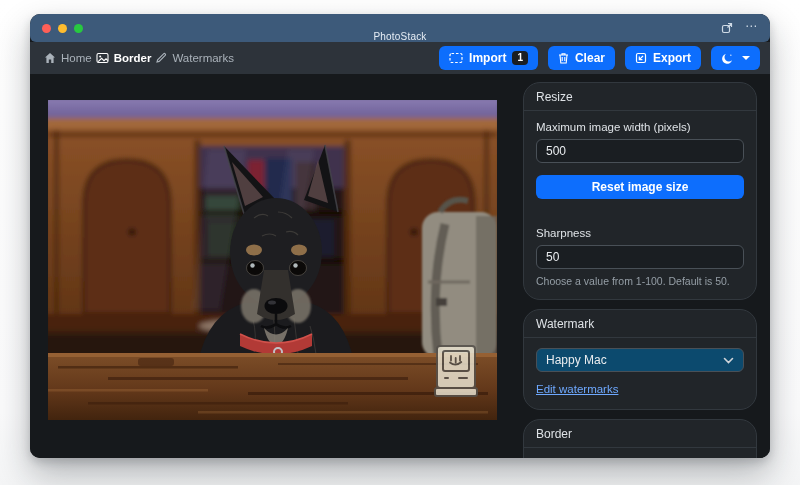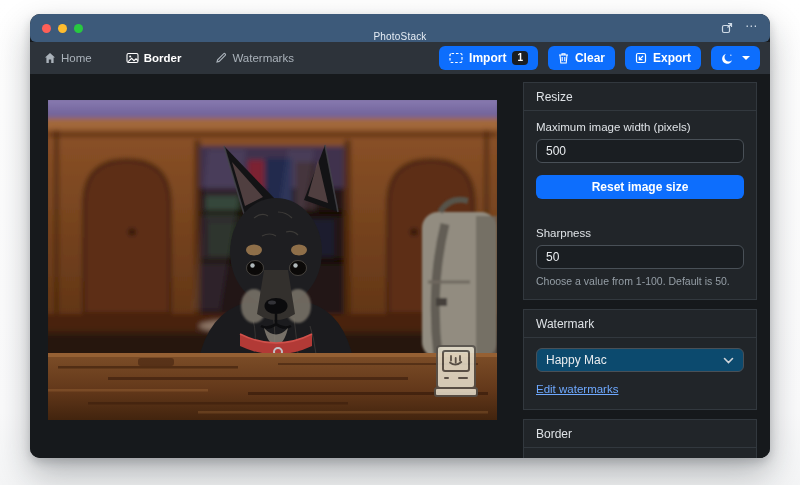--- a/index.html
+++ b/index.html
@@ -21,21 +21,21 @@
   }
   .traffic { position:absolute; left:12px; top:0; height:100%; display:flex; align-items:center; gap:7px; }
   .traffic span { width:9px; height:9px; border-radius:50%; display:block; }
   .window-title { font-size:10px; color:#e6edf5; letter-spacing:.2px; }
   .titlebar-right { position:absolute; right:12px; top:0; height:100%; display:flex; align-items:center; gap:12px; color:#cfdae6; }
   .tb-icon { display:flex; align-items:center; }
   .ellipsis { font-size:12px; letter-spacing:1px; line-height:1; padding-bottom:4px; color:#cfdae6; }
   
   .navbar {
     height:32px; background:#2d333a; display:flex; align-items:center;
-    padding:0 10px 0 14px; gap:34px;
+    padding:0 10px 0 14px; gap:4px;
   }
   .nav-item { display:flex; align-items:center; gap:5px; font-size:11.5px; color:#aab2ba; cursor:default; }
   .nav-item.active { color:#ffffff; font-weight:bold; }
   .nav-item svg { flex:0 0 auto; }
   .nav-actions { margin-left:auto; display:flex; align-items:flex-end; gap:10px; }
   .btn {
     display:flex; align-items:center; gap:6px; height:24px; padding:0 10px;
     background:var(--c-accent,#0d6efd); color:#fff; border:none; border-radius:6px;
     font-size:12px; font-weight:bold; font-family:inherit; cursor:pointer;
   }
@@ -50,21 +50,21 @@
   
   .content { display:flex; height:384px; background:#16191c; }
   .photo-pane { flex:1 1 auto; padding:26px 0 0 18px; }
   .photo-frame { width:449px; height:320px; background:#000; position:relative; }
   .photo-frame svg { display:block; }
   
   .sidebar {
     width:234px; margin:8px 13px 0 26px; display:flex; flex-direction:column; gap:9px;
     overflow:hidden; flex:0 0 auto;
   }
-  .card { background:#212529; border:1px solid #32383e; border-radius:0; flex:0 0 auto; }
+  .card { background:#212529; border:1px solid #32383e; border-radius:17px; flex:0 0 auto; }
   .card-header {
     padding:7px 12px 6px; font-size:12px; color:#dee2e6; border-bottom:1px solid #32383e;
   }
   .card-body { padding:10px 12px 12px; }
   .field-label { font-size:11.5px; color:#dee2e6; margin-bottom:6px; }
   .text-input {
     width:100%; height:24px; background:#1a1e22; border:1px solid #495057; border-radius:6px;
     color:#e9ecef; font-size:12px; padding:0 9px; font-family:Liberation Sans, sans-serif; outline:none;
   }
   .btn-block { width:100%; justify-content:center; margin-top:12px; }

